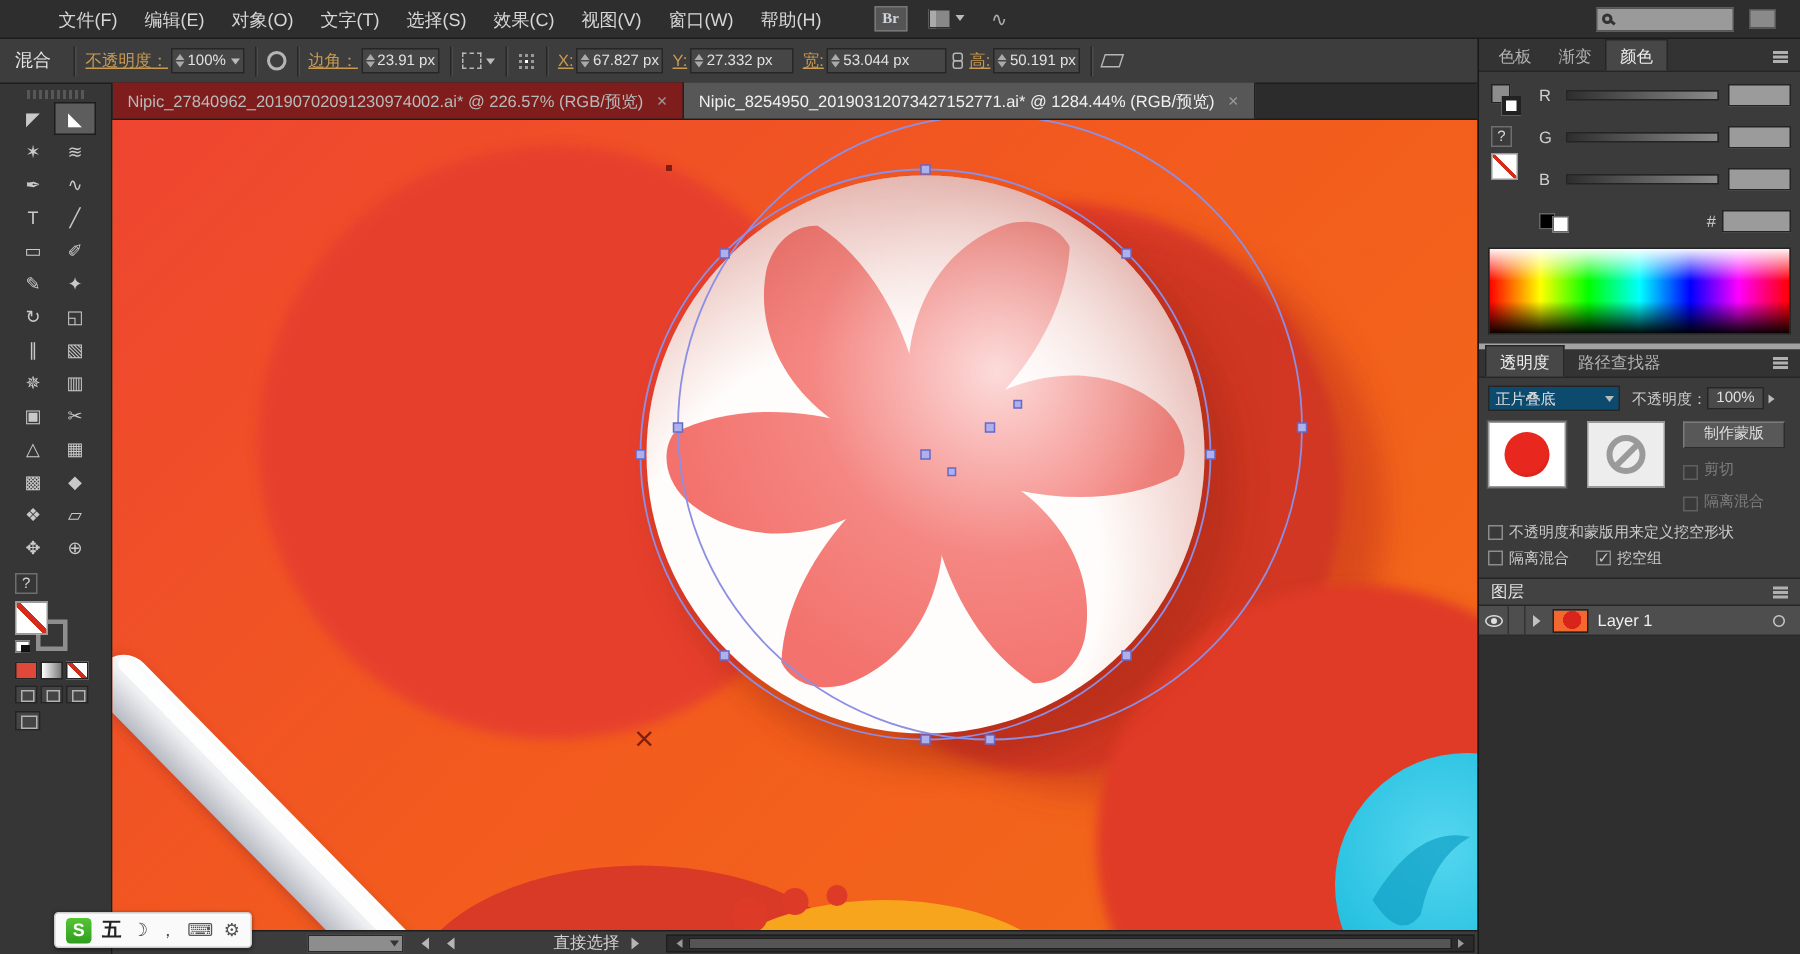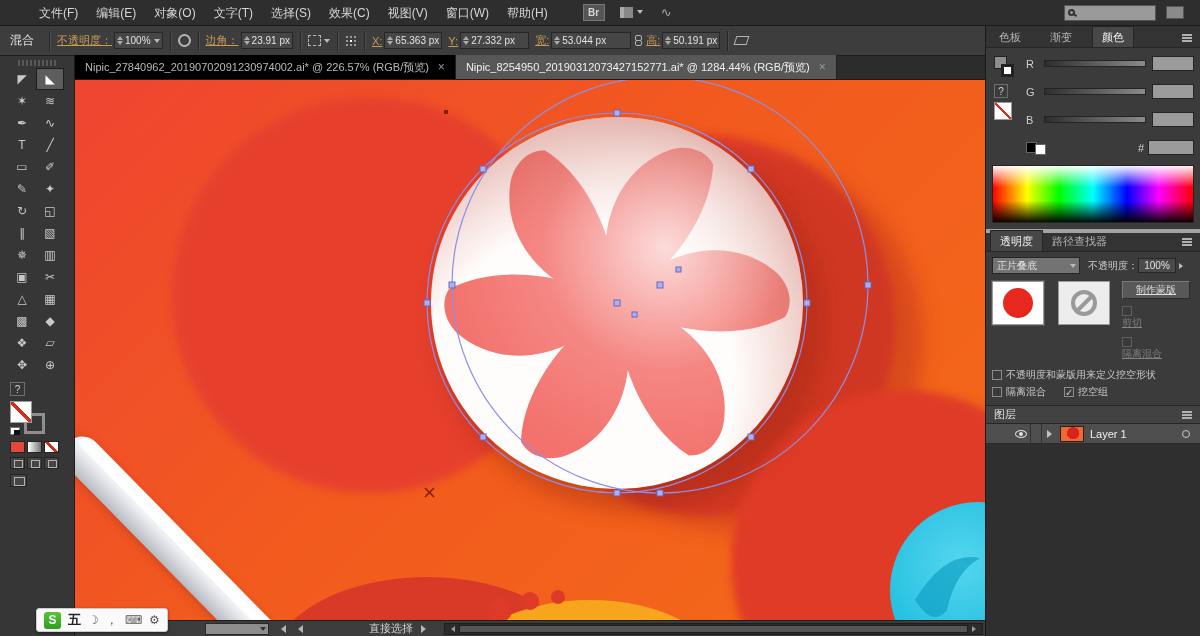--- a/index.html
+++ b/index.html
@@ -9,21 +9,21 @@
     font-family: "Liberation Sans", "DejaVu Sans", sans-serif;
     background:#333; color:#ddd; font-size:12px;
   }
   .abs { position:absolute; }
 
   
   #menu-bar { left:0; top:0; width:1200px; height:26px; background:#2e2e2e;
     border-bottom:1px solid #1c1c1c; display:flex; align-items:center; }
   #menu-bar .mitem { padding:0 9px; color:#d6d6d6; font-size:12px; line-height:26px; cursor:default; }
   .br-badge { margin-left:26px; width:22px; height:17px; background:#555; border:1px solid #777;
-    color:#cfd6dd; font-size:10px; font-weight:bold; text-align:center; line-height:15px; }
+    color:#cfd6dd; font-size:10px; font-weight:bold; text-align:center; line-height:15px;font-family:Liberation Serif, serif; }
   .ws-ic { margin-left:14px; width:15px; height:13px; background:#888;
     box-shadow: inset 0 0 0 1px #2e2e2e, inset 5px 0 0 #aaa; }
   .chev-dn { width:0; height:0; border:3px solid transparent; border-top:4px solid #bbb; margin-left:3px; margin-top:4px;}
   .squig { margin-left:18px; color:#aaa; font-size:13px; }
   #menu-search { margin-left:auto; margin-right:10px; width:92px; height:16px; background:#9a9a9a;
     border:1px solid #555; display:flex; align-items:center; }
   .mag { width:7px; height:7px; border:2px solid #333; border-radius:50%; margin:0 3px; position:relative; }
   .mag::after { content:""; position:absolute; width:4px; height:2px; background:#333; right:-4px; bottom:-2px; transform:rotate(40deg); }
   #menu-grid-btn { width:18px; height:13px; background:#8a8a8a; border:1px solid #555; margin-right:16px; }
 
@@ -46,21 +46,21 @@
   .ref-ic i.c { background:#fff; }
   .chain-ic { display:flex; flex-direction:column; align-items:center; }
   .chain-ic i { width:7px; height:6px; border:1.5px solid #b5b5b5; border-radius:2px; display:block; }
   .chain-ic i + i { margin-top:-1px; }
   .shear-ic { width:13px; height:9px; border:1px solid #b5b5b5; transform:skewX(-18deg); }
 
   
   #tab-bar { left:75px; top:56px; width:910px; height:24px; background:#2c2c2c;
     border-bottom:1px solid #1c1c1c; display:flex; align-items:flex-end; }
   .doc-tab { height:24px; display:flex; align-items:center; padding:0 10px; font-size:11px;
-    color:#b9b9b9; background:#000000; border-right:1px solid #202020; max-width:410px; white-space:nowrap; }
+    color:#b9b9b9; background:#7f1d1d; border-right:1px solid #202020; max-width:410px; white-space:nowrap; }
   .doc-tab.active { background:#575757; color:#f0f0f0; }
   .doc-tab .close { margin-left:9px; color:#999; font-size:12px; cursor:pointer; }
 
   
   #left-toolbar { left:0; top:56px; width:75px; height:580px; background:#363636;
     border-right:1px solid #1d1d1d; }
   .grip { width:38px; height:6px; margin:4px auto 2px auto;
     background:repeating-linear-gradient(90deg,#575757 0 2px,transparent 2px 4px); }
   #tools { width:58px; margin:0 auto; display:grid; grid-template-columns:28px 28px; }
   .tool { height:22px; line-height:22px; text-align:center; color:#c9c9c9; font-size:12px; cursor:pointer; }
@@ -104,21 +104,21 @@
     border:1px solid #1e1e1e; display:flex; align-items:center; }
   #h-scroll .btn { width:13px; height:10px; display:flex; align-items:center; justify-content:center; }
   #h-scroll .tri-l { width:0;height:0;border:3px solid transparent;border-right:4px solid #9a9a9a; }
   #h-scroll .tri-r { width:0;height:0;border:3px solid transparent;border-left:4px solid #9a9a9a; }
   #h-scroll .thumb { flex:1; height:8px; background:#555; border:1px solid #1e1e1e; margin:0 1px; }
 
   
   #right-panel { left:985px; top:26px; width:215px; height:610px; background:#3b3b3b;
     border-left:1px solid #191919; display:flex; flex-direction:column; }
   .rp-tabs { height:22px; display:flex; align-items:flex-end; background:#333;
-    border-bottom:1px solid #262626; padding-left:4px;gap:11px; }
+    border-bottom:1px solid #262626; padding-left:4px; }
   .rp-tab { padding:3px 9px 2px 9px; font-size:11px; color:#b2b2b2; }
   .rp-tab.active { background:#474747; color:#f0f0f0; border:1px solid #262626; border-bottom:none; }
   .menu-ic { width:10px; height:2px; background:#b0b0b0; box-shadow:0 -3px 0 #b0b0b0, 0 3px 0 #b0b0b0;
     margin:0 8px 8px auto; }
   #color-body { display:flex; padding:8px 6px 2px 6px; }
   #cp-left { width:34px; position:relative; }
   .cp-proxy-f { position:absolute; left:2px; top:0px; width:13px; height:13px; background:#8d8d8d; border:1px solid #222; }
   .cp-proxy-s { position:absolute; left:9px; top:8px; width:13px; height:13px; border:3px solid #222; background:#fff; }
   .cp-help { position:absolute; left:2px; top:28px; width:14px; height:14px; border:1px solid #6e6e6e;
     color:#d5d5d5; font-size:10px; text-align:center; line-height:13px; }
@@ -135,49 +135,49 @@
   .hex-lb { margin-left:auto; color:#cfcfcf; font-size:11px; margin-right:4px; }
   .hex-box { width:46px; height:15px; background:#9b9b9b; border:1px solid #242424; }
   #spectrum { margin:8px 6px 6px 6px; height:58px; border:1px solid #242424;
     background:
       linear-gradient(to bottom, rgba(255,255,255,0.95), rgba(255,255,255,0) 38%, rgba(0,0,0,0) 62%, rgba(0,0,0,0.95)),
       linear-gradient(to right, #ff0000, #ffff00 17%, #00ff00 33%, #00ffff 50%, #0000ff 67%, #ff00ff 83%, #ff0000); }
 
   #tp { border-top:4px solid #a3a3a3; }
   .tp-head { height:19px; display:flex; align-items:flex-end; background:#333; border-bottom:1px solid #262626; padding-left:4px; }
   .tp-controls { display:flex; align-items:center; padding:5px 6px 3px 6px; }
-  .blend-sel { width:88px; height:17px; background:#737373; border:1px solid #262626;
+  .blend-sel { width:88px; height:17px; background:#0c4a6e; border:1px solid #262626;
     display:flex; align-items:center; font-size:10px; color:#e0e0e0; padding-left:4px; }
   .blend-sel .chev-dn { margin-left:auto; margin-right:3px; }
   .tp-op-lb { font-size:10px; color:#cccccc; margin-left:8px; white-space:nowrap; }
   .tp-op-val { width:38px; height:15px; background:#4a4a4a; border:1px solid #262626;
     font-size:10px; color:#e0e0e0; text-align:center; line-height:14px; }
   .chev-rt { width:0; height:0; border:3px solid transparent; border-left:4px solid #bbb; margin-left:3px; }
   .tp-body { display:flex; padding:4px 6px; }
   .thumb1 { width:52px; height:44px; background:#ffffff; border:1px solid #9a9a9a; outline:1px solid #555;
     display:flex; align-items:center; justify-content:center; }
   .thumb1 i { width:30px; height:30px; border-radius:50%; background:radial-gradient(circle at 45% 40%, #e8281e 0 60%, #c01708); display:block;}
   .thumb2 { width:52px; height:44px; background:#ededed; border:1px solid #9a9a9a; margin-left:14px;
     display:flex; align-items:center; justify-content:center; position:relative; }
   .thumb2 i { width:26px; height:26px; border:4px solid #9a9a9a; border-radius:50%; display:block; position:relative; }
   .thumb2 i::after { content:""; position:absolute; left:-2px; top:8px; width:22px; height:4px; background:#9a9a9a; transform:rotate(-45deg); }
-  .tp-right { margin-left:12px; display:flex; flex-direction:column;text-decoration:underline; }
+  .tp-right { margin-left:12px; display:flex; flex-direction:column; }
   .mk-btn { width:68px; height:18px; background:#585858; border:1px solid #7a7a7a; border-bottom-color:#2c2c2c;
     border-right-color:#2c2c2c; color:#dddddd; font-size:10px; text-align:center; line-height:16px; }
-  .dim-check { display:flex; align-items:flex-start; margin-top:7px; opacity:0.45;flex-direction:column; }
+  .dim-check { display:flex; align-items:flex-end; margin-top:7px; opacity:0.45; }
   .cbx { width:10px; height:10px; border:1px solid #8c8c8c; background:#3a3a3a; margin-right:4px;
     font-size:9px; line-height:9px; color:#e8e8e8; text-align:center; }
   .dim-check span, .chk-row span { font-size:10px; color:#c9c9c9; }
   .chk-row { display:flex; align-items:center; padding:3px 6px 0 6px; }
   .chk-row .gap { width:18px; }
 
   #lp { margin-top:6px; border-top:1px solid #262626; flex:1; display:flex; flex-direction:column; }
   .lp-head { height:18px; background:#424242; border-bottom:1px solid #262626; display:flex; align-items:center; padding-left:8px; font-size:11px; color:#e3e3e3; }
   .lp-head .menu-ic { margin:0 8px 0 auto; }
-  .lp-row { height:20px; background:#4e4e4e; border-bottom:1px solid #2a2a2a; display:flex; align-items:center;padding-left:25px; }
+  .lp-row { height:20px; background:#4e4e4e; border-bottom:1px solid #2a2a2a; display:flex; align-items:center; }
   .eye-cell { width:20px; height:20px; border-right:1px solid #333; display:flex; align-items:center; justify-content:center; }
   .eye { width:12px; height:8px; border:1px solid #e0e0e0; border-radius:50%; position:relative; }
   .eye::after { content:""; position:absolute; left:3px; top:1px; width:4px; height:4px; border-radius:50%; background:#e0e0e0; }
   .blank-cell { width:11px; height:20px; border-right:1px solid #333; }
   .exp-tri { width:0; height:0; border:4px solid transparent; border-left:5px solid #c2c2c2; margin-left:5px; }
   .layer-thumb { width:24px; height:16px; margin-left:4px; border:1px solid #222;
     background:radial-gradient(circle at 55% 45%, #d8241a 0 42%, #f2682e 43%); }
   .layer-name { margin-left:6px; font-size:11px; color:#f0f0f0; }
   .target-circ { width:8px; height:8px; border:1px solid #c9c9c9; border-radius:50%; margin-left:auto; margin-right:10px; }
   .lp-rest { flex:1; background:#2f2f2f; }
@@ -256,21 +256,21 @@
         <i></i>
         <i></i>
     </div>
     <div class="vsep"></div>
     <span class="lnk">X:</span>
     <div class="fld" style="width:58px">
       <span class="spin">
           <i class="up"></i>
           <i class="dn"></i>
         </span>
-      <span>65.363 px</span>
+      <span>67.827 px</span>
     </div>
     <span class="lnk" style="margin-left:6px">Y:</span>
     <div class="fld" style="width:69px">
       <span class="spin">
           <i class="up"></i>
           <i class="dn"></i>
         </span>
       <span>27.332 px</span>
     </div>
     <span class="lnk" style="margin-left:6px">宽:</span>

